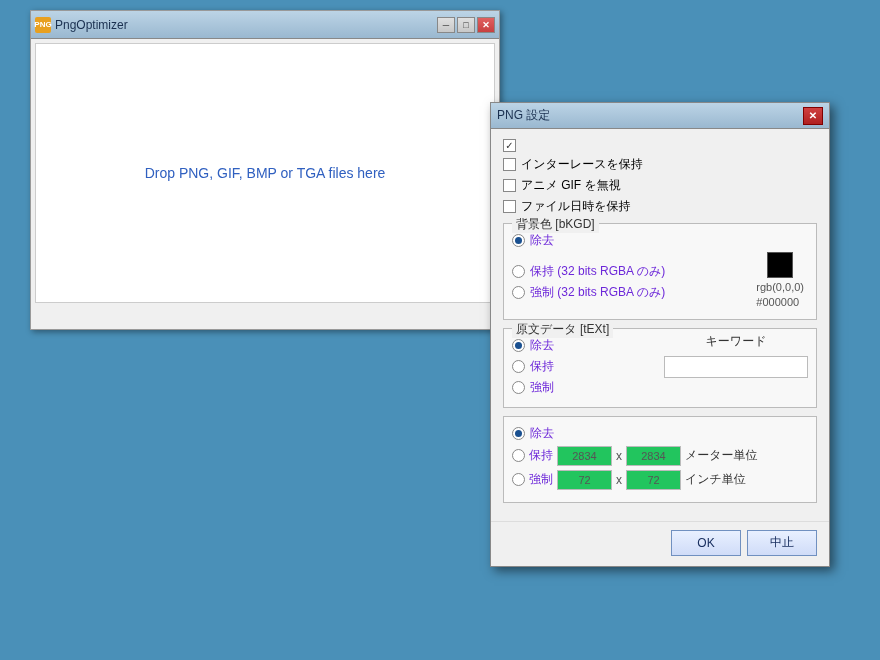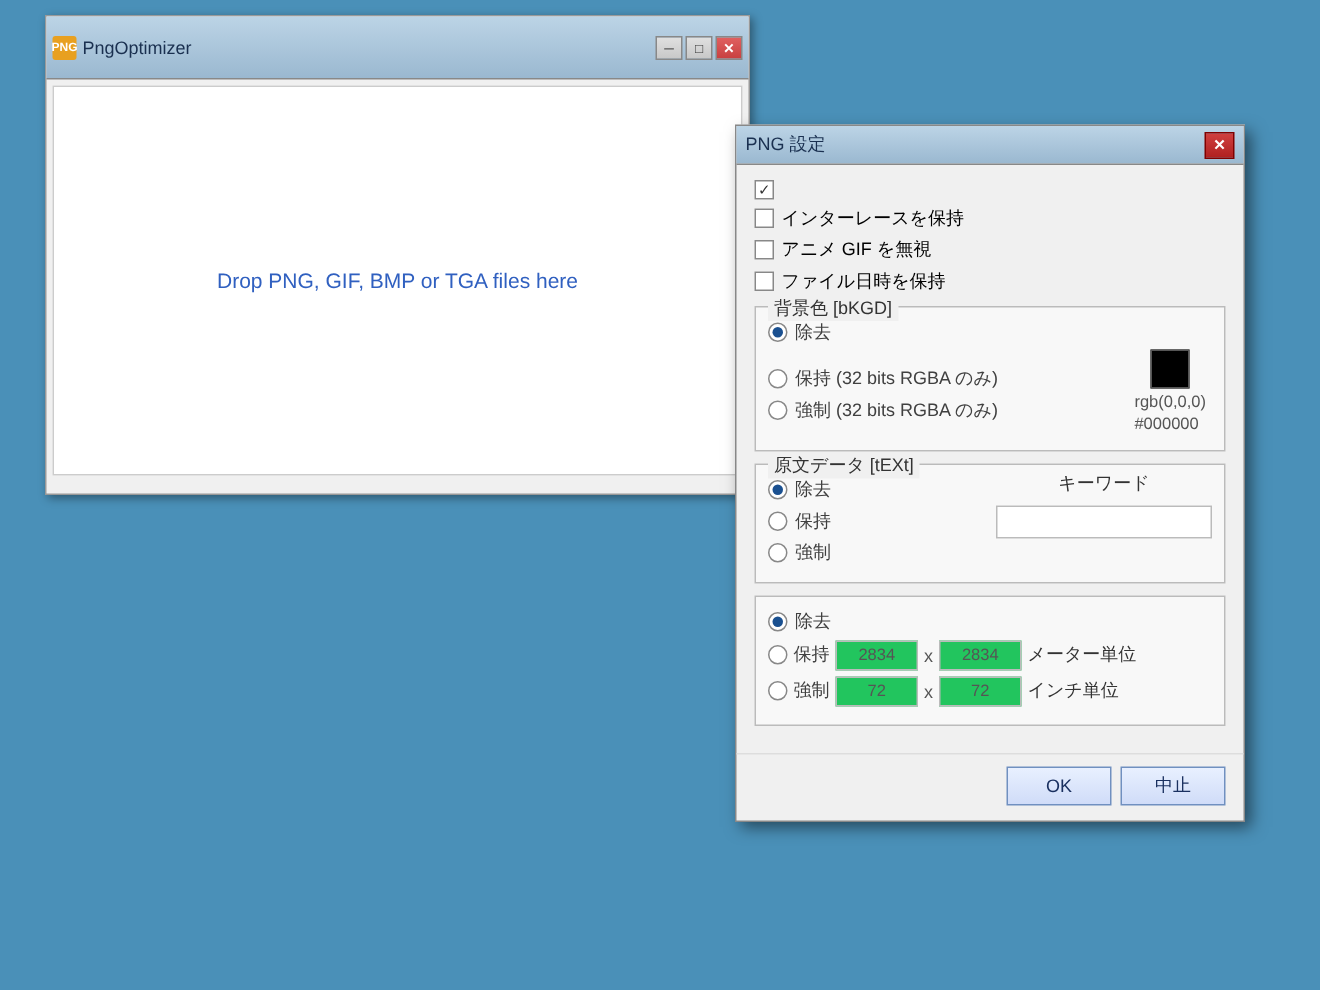--- a/index.html
+++ b/index.html
@@ -22,21 +22,21 @@
       height: 320px;
       background: #f0f0f0;
       border: 1px solid #999;
       box-shadow: 2px 2px 6px rgba(0,0,0,0.4);
     }
     .main-titlebar {
       display: flex;
       align-items: center;
       justify-content: space-between;
       background: linear-gradient(to bottom, #bcd4e6, #9ab8d0);
-      height: 42px;
+      height: 28px;
       padding: 0 4px;
       border-bottom: 1px solid #888;
     }
     .main-titlebar-left {
       display: flex;
       align-items: center;
       gap: 4px;
     }
     .title-icon {
       width: 16px;
@@ -84,21 +84,21 @@
       display: flex;
       align-items: center;
       justify-content: center;
       color: #3060c0;
       font-size: 14px;
     }
 
     
     .dialog {
       position: absolute;
-      top: 83px;
+      top: 102px;
       left: 490px;
       width: 340px;
       background: #f0f0f0;
       border: 1px solid #888;
       box-shadow: 4px 4px 10px rgba(0,0,0,0.5);
     }
     .dialog-titlebar {
       display: flex;
       align-items: center;
       justify-content: space-between;
@@ -193,21 +193,21 @@
     }
     .radio.selected::after {
       content: '';
       width: 7px;
       height: 7px;
       border-radius: 50%;
       background: #1a5090;
     }
     .radio-label {
       font-size: 12px;
-      color: #404040;
+      color: #6d28d9;
     }
     .color-swatch {
       width: 26px;
       height: 26px;
       background: #000;
       border: 1px solid #555;
     }
     .color-info {
       font-size: 11px;
       color: #555;

